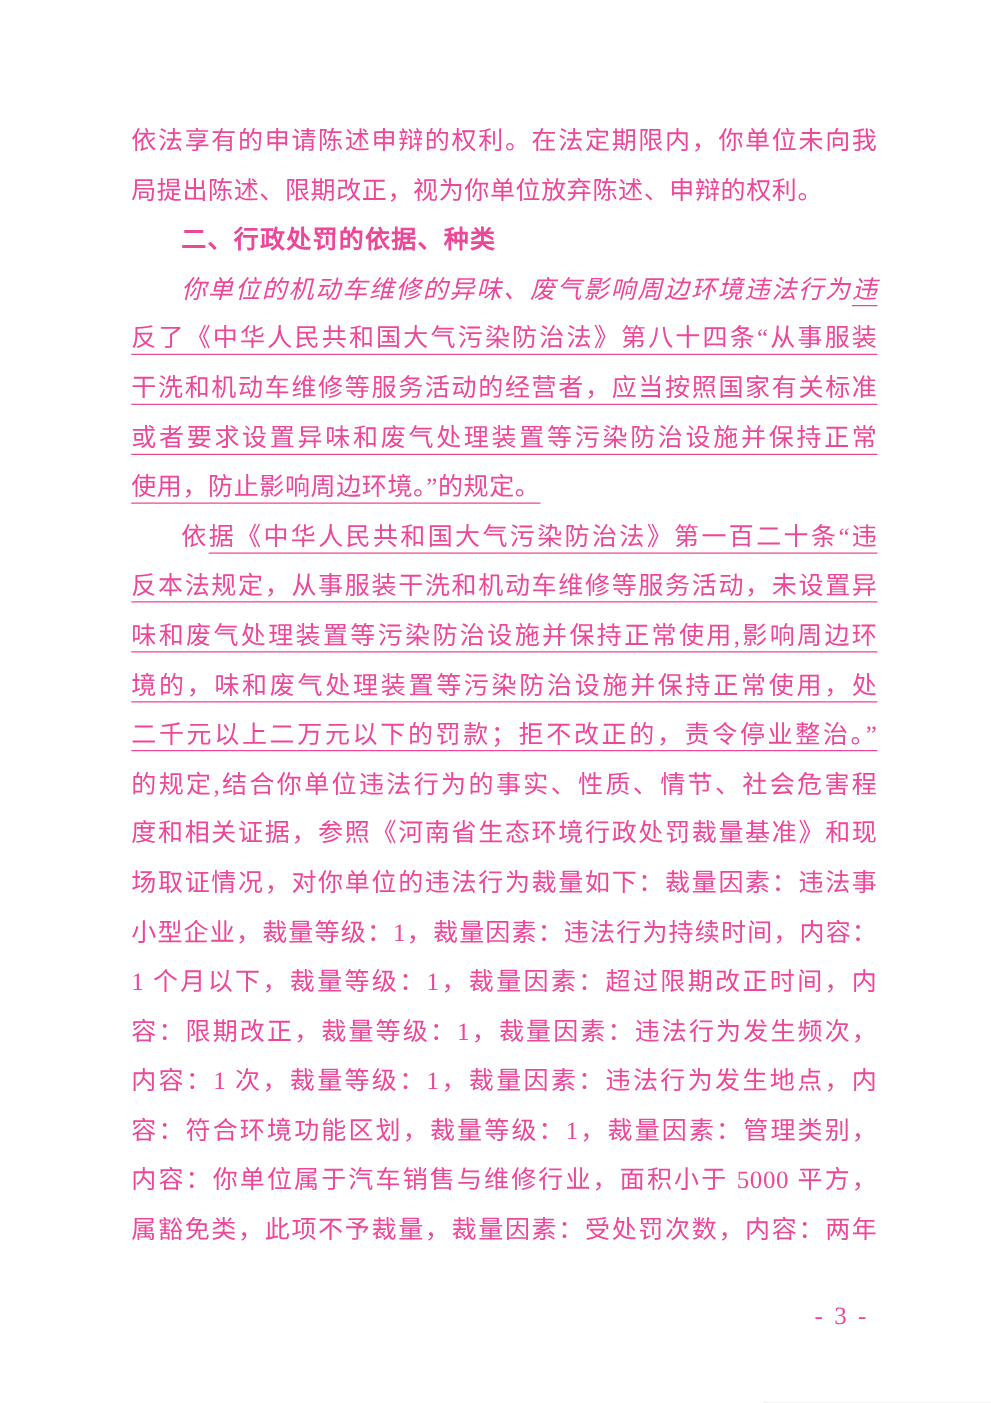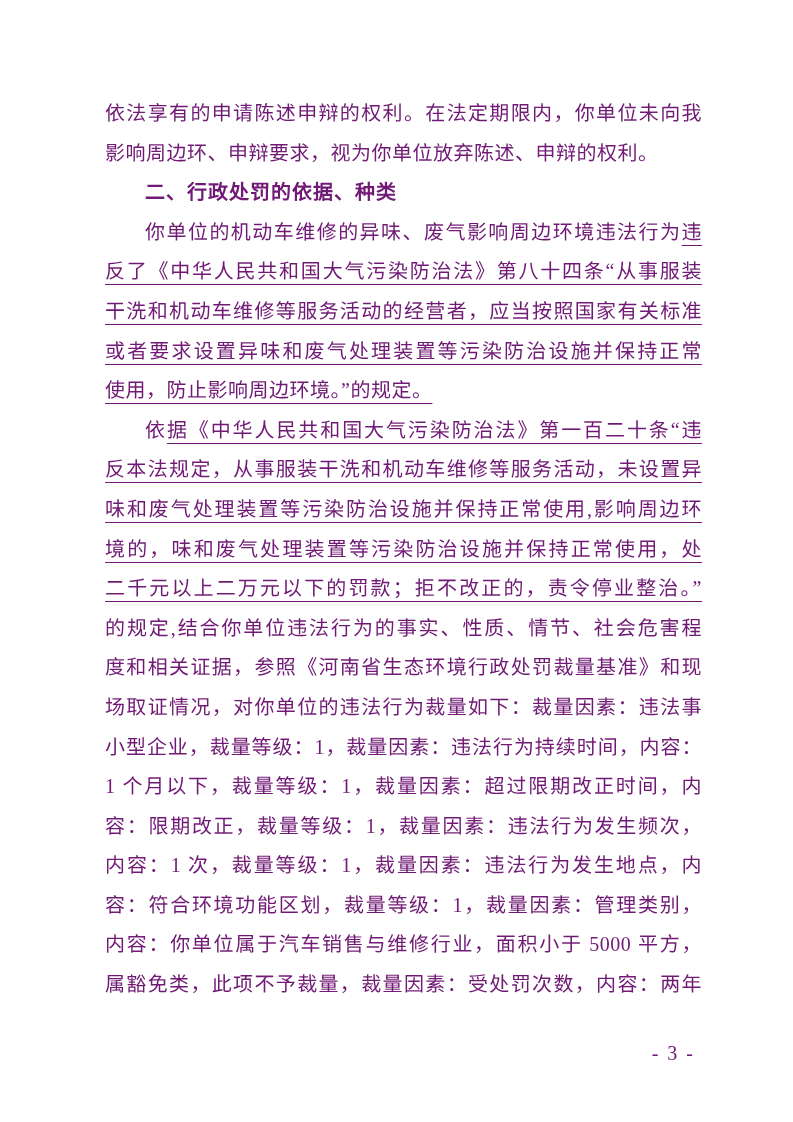--- a/index.html
+++ b/index.html
@@ -7,21 +7,21 @@
     padding: 0;
     background: #e8e8e8;
   }
   .page {
     position: relative;
     width: 793px;
     height: 1122px;
     background: #ffffff;
     margin: 0 auto;
     overflow: hidden;
-    color: #701a75;
+    color: #ec4899;
     font-family: "Liberation Serif", "DejaVu Serif", serif;
   }
   .body-text {
     position: absolute;
     left: 105px;
     top: 94px;
     width: 597px;
     font-size: 20px;
     line-height: 39.6px;
     letter-spacing: 0.5px;
@@ -56,23 +56,23 @@
     letter-spacing: 2px;
     font-family: "Liberation Serif", "DejaVu Serif", serif;
   }
 </style>
 </head>
 <body>
 
 <div class="page">
   <div class="body-text">
       <div class="line"><span>依法享有的申请陈述申辩的权利。在法定期限内，你单位未向我</span></div>
-      <div class="line nojust"><span>影响周边环、申辩要求，视为你单位放弃陈述、申辩的权利。</span></div>
+      <div class="line nojust"><span>局提出陈述、限期改正，视为你单位放弃陈述、申辩的权利。</span></div>
       <div class="line nojust heading" style="padding-left: 40px; text-align: right;"><span>二、行政处罚的依据、种类</span></div>
-      <div class="line" style="padding-left: 40px;"><span>你单位的机动车维修的异味、废气影响周边环境违法行为</span><span class="seg-u">违</span></div>
+      <div class="line" style="padding-left: 40px; font-style: italic;"><span>你单位的机动车维修的异味、废气影响周边环境违法行为</span><span class="seg-u">违</span></div>
       <div class="line"><span class="seg-u">反了《中华人民共和国大气污染防治法》第八十四条“从事服装</span></div>
       <div class="line"><span class="seg-u">干洗和机动车维修等服务活动的经营者，应当按照国家有关标准</span></div>
       <div class="line"><span class="seg-u">或者要求设置异味和废气处理装置等污染防治设施并保持正常</span></div>
       <div class="line nojust"><span class="seg-u">使用，防止影响周边环境。”的规定。</span></div>
       <div class="line" style="padding-left: 40px;"><span>依</span><span class="seg-u">据《中华人民共和国大气污染防治法》第一百二十条“违</span></div>
       <div class="line"><span class="seg-u">反本法规定，从事服装干洗和机动车维修等服务活动，未设置异</span></div>
       <div class="line"><span class="seg-u">味和废气处理装置等污染防治设施并保持正常使用,影响周边环</span></div>
       <div class="line"><span class="seg-u">境的，味和废气处理装置等污染防治设施并保持正常使用，处</span></div>
       <div class="line"><span class="seg-u">二千元以上二万元以下的罚款；拒不改正的，责令停业整治。”</span></div>
       <div class="line"><span>的规定,结合你单位违法行为的事实、性质、情节、社会危害程</span></div>

